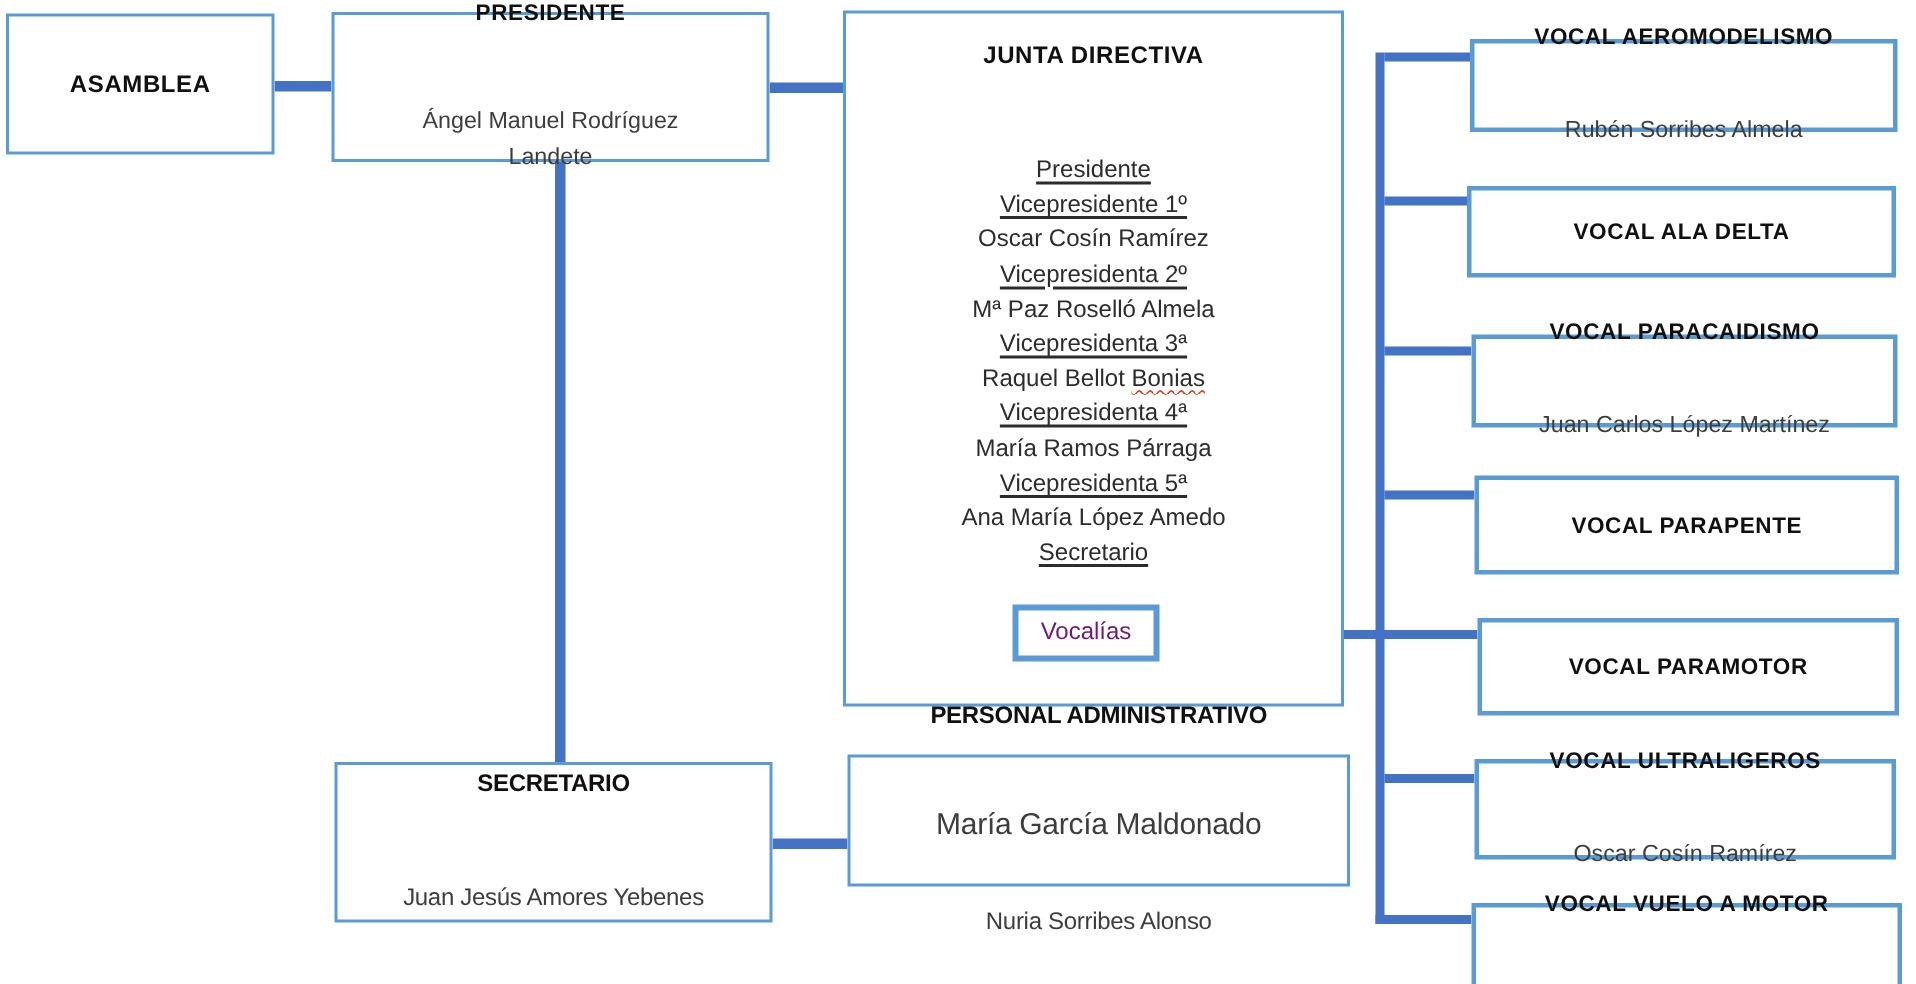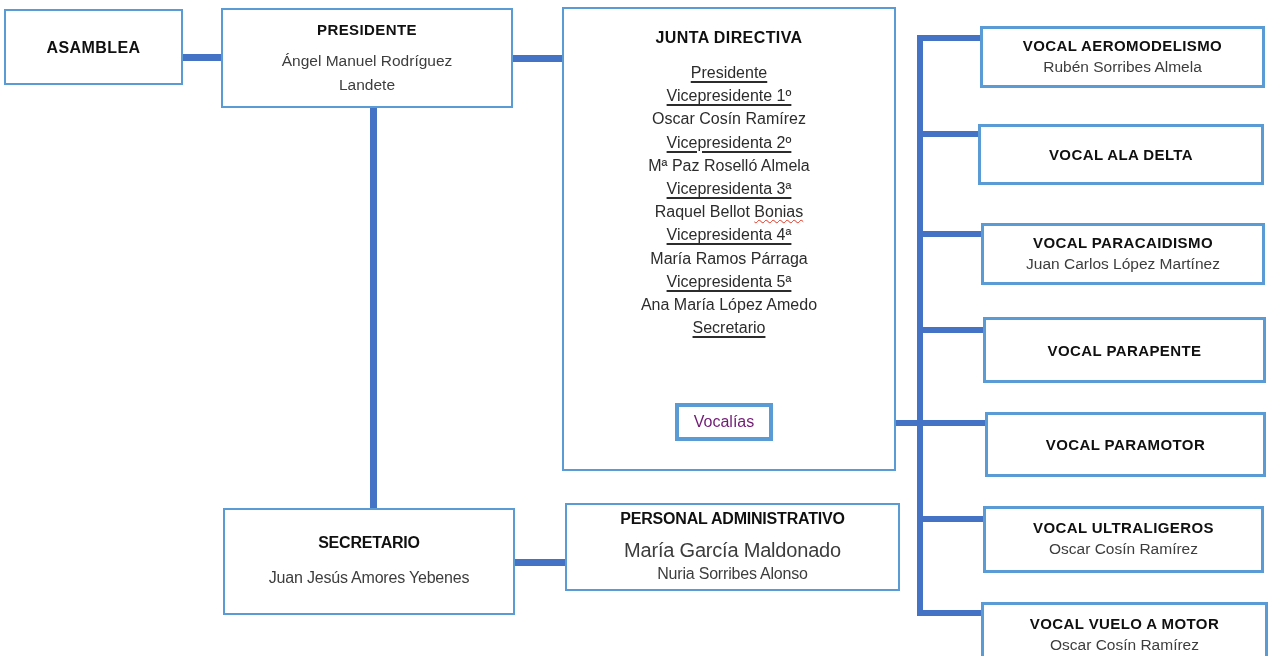--- a/index.html
+++ b/index.html
@@ -4,20 +4,21 @@
 <style>
   html,body{margin:0;padding:0;background:#ffffff;}
   .stage{
     position:relative;width:1277px;height:656px;background:#ffffff;
     font-family:"Liberation Sans",sans-serif;overflow:hidden;
   }
   .box{
     position:absolute;background:#ffffff;border:2px solid #5b9bd5;box-sizing:border-box;
     display:flex;flex-direction:column;align-items:center;justify-content:center;
     text-align:center;
+    gap:41px;
   }
   .vbox{border-width:3px;margin-top:20px;}
   .title{font-weight:bold;color:#101010;font-size:15px;letter-spacing:.4px;line-height:19px;}
   .title-lg{font-size:16px;}
   .name{color:#3d3d3d;font-size:15.5px;line-height:24px;font-weight:normal;}
   .connector{position:absolute;background:#4472c4;}
   
   .junta{justify-content:flex-start;padding-top:19px;}
   .roster{margin-top:14px;}
   .roster-line{font-size:16px;line-height:23.2px;color:#2c2c2c;}
@@ -40,21 +41,21 @@
   <div class="connector" style="left:515px;top:559px;width:50px;height:7px"></div>
   <div class="connector" style="left:773px;top:420px;width:212px;height:6px"></div>
   <div class="connector" style="left:917px;top:35px;width:6px;height:581px"></div>
   <div class="connector" style="left:923px;top:35px;width:57px;height:6px"></div>
   <div class="connector" style="left:923px;top:131px;width:55px;height:6px"></div>
   <div class="connector" style="left:923px;top:231px;width:58px;height:6px"></div>
   <div class="connector" style="left:923px;top:327px;width:60px;height:6px"></div>
   <div class="connector" style="left:923px;top:516px;width:60px;height:6px"></div>
   <div class="connector" style="left:917px;top:610px;width:64px;height:6px"></div>
 
-  <div class="box" style="left:4px;top:9px;width:179px;height:76px">
+  <div class="box" style="left:4px;top:9px;width:179px;height:94px">
     <div class="title title-lg">ASAMBLEA</div>
   </div>
 
   <div class="box" style="left:221px;top:8px;width:292px;height:100px">
     <div class="title gap10">PRESIDENTE</div>
     <div class="name presi-name">Ángel Manuel Rodríguez Landete</div>
   </div>
 
   <div class="box junta" style="left:562px;top:7px;width:334px;height:464px">
     <div class="title title-lg">JUNTA DIRECTIVA</div>

